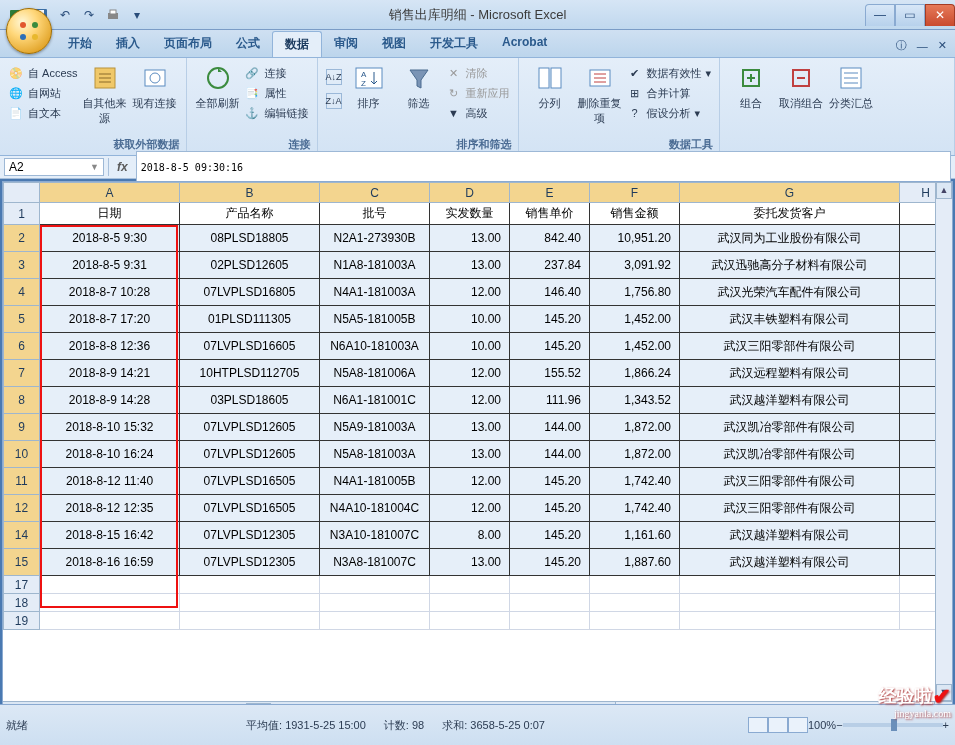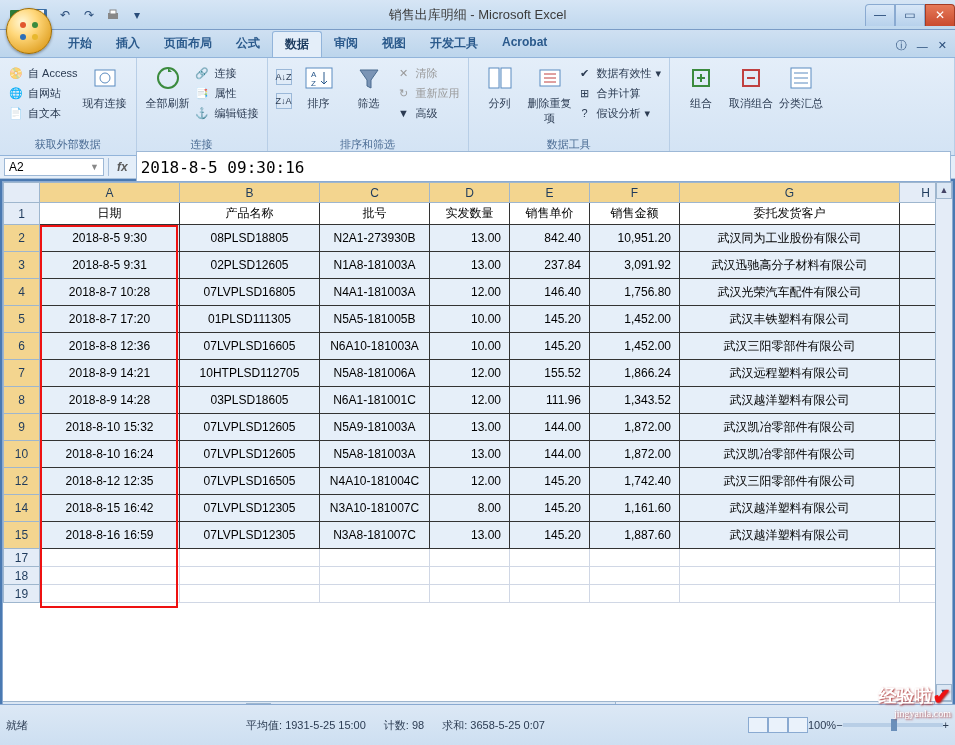--- a/index.html
+++ b/index.html
@@ -21,34 +21,34 @@
   .office-btn svg { width:24px; height:24px; }
   .tab { padding: 4px 12px; color: #2b5a8c; cursor: default; font-weight: bold; }
   .tab.active { background: #e4eef9; border: 1px solid #92b4da; border-bottom: none; border-radius: 3px 3px 0 0; color: #1b3a5e; font-weight: bold; }
   .tabsrow-right { margin-left: auto; display: flex; gap: 10px; padding-right: 8px; align-items: center; color: #2a4d7a; padding-bottom:4px; }
   .tabsrow-right span { font-size: 11px; }
   
   
   .ribbon { background: linear-gradient(#e4eef9, #d3e3f4); height: 98px; display: flex; border-bottom: 1px solid #92b4da; }
   .group { border-right: 1px solid #b8cee6; display: flex; flex-direction: column; padding: 2px 6px 0 6px; }
   .group-body { flex: 1; display: flex; align-items: flex-start; }
-  .group-label { text-align: center; font-size: 11px; color: #4a6b93; padding: 2px 0 3px; position: relative; }
+  .group-label { text-align: right; font-size: 11px; color: #4a6b93; padding: 2px 0 3px; position: relative; font-weight: bold; }
   .group-label .dlg { position: absolute; right: 0; bottom: 2px; width: 12px; height: 12px; border: 1px solid #8aaad1; background: #e8f0fa; font-size: 8px; line-height: 10px; color: #4a6b93; }
   .rbtn-big { display: flex; flex-direction: column; align-items: center; justify-content: center; width: 50px; text-align: center; padding: 2px; font-size: 11px; color: #2b3b52; gap: 2px; }
   .rbtn-big .ico { width: 32px; height: 32px; display: flex; align-items: center; justify-content: center; }
   .rbtn-small { display: flex; align-items: center; gap: 4px; font-size: 11px; color: #2b3b52; padding: 1px 2px; white-space: nowrap; }
   .rbtn-small .ico { width: 16px; height: 16px; display: flex; align-items: center; justify-content: center; }
   .smallcol { display: flex; flex-direction: column; gap: 2px; justify-content: center; padding-top:4px; }
   
   
   .fbar { background: #e4eef9; height: 23px; display: flex; align-items: center; border-bottom: 1px solid #a8c0db; padding: 0 4px; gap: 4px; }
   .namebox { width: 100px; background: #fff; border: 1px solid #9db8d6; height: 18px; padding: 0 4px; font-size: 12px; display:flex; align-items:center; justify-content:space-between;gap:39px; }
   .fbar-sep { width: 1px; height: 18px; background: #a8c0db; }
   .fx { font-style: italic; font-weight: bold; color: #5a5a5a; padding: 0 4px; }
-  .formula-input { flex: 1; background: #fff; border: 1px solid #9db8d6; height: 33px; padding: 0 4px; font-family: Consolas, monospace; font-size: 16px; display:flex; align-items:center; }
+  .formula-input { flex: 1; background: #fff; border: 1px solid #9db8d6; height: 33px; padding: 0 4px; font-family: Consolas, monospace; font-size: 10px; display:flex; align-items:center; }
   
   
   .sheet-wrap { position: absolute; left: 0; right: 0; top: 181px; bottom: 23px; background: #fff; border: 1px solid #8aaad1; margin: 0 2px; }
   .grid { border-collapse: collapse; table-layout: fixed; width: 100%; }
   .grid th.corner { background: #e4ecf7; border: 1px solid #9eb6ce; width: 36px; height: 20px; }
   .grid th.colh { background: #e4ecf7; border: 1px solid #9eb6ce; font-weight: normal; color: #1f3b5c; height: 20px; font-size: 12px; }
   .grid th.rowh { background: #e4ecf7; border: 1px solid #9eb6ce; font-weight: normal; color: #1f3b5c; width: 36px; font-size: 12px; text-align: center; }
   .grid th.colh.sel, .grid th.rowh.sel { background: #f3d58f; }
   .grid td { border: 1px solid #d0d7e5; height: 18px; padding: 0 4px; font-size: 12px; text-align: center; white-space: nowrap; overflow: hidden; }
   .grid td.num { text-align: right; padding-right: 8px; }
@@ -153,20 +153,29 @@
             <span>自 Access</span>
           </div>
         <div class="rbtn-small">
             <span class="ico">🌐</span>
             <span>自网站</span>
           </div>
         <div class="rbtn-small">
             <span class="ico">📄</span>
             <span>自文本</span>
           </div>
+      </div>
+      <div class="rbtn-big">
+        <div class="ico">
+            <svg width="28" height="28">
+              <rect x="4" y="4" width="20" height="20" fill="#f0c869" stroke="#b8923a"></rect>
+              <path d="M8 10 L20 10 M8 14 L20 14 M8 18 L20 18" stroke="#8a6a2a"></path>
+            </svg>
+          </div>
+        <span>自其他来源</span>
       </div>
       <div class="rbtn-big">
         <div class="ico">
             <svg width="28" height="28">
               <rect x="4" y="6" width="20" height="16" fill="#fff" stroke="#5a8bc0"></rect>
               <circle cx="14" cy="14" r="5" fill="none" stroke="#5a8bc0"></circle>
             </svg>
           </div>
         <span>现有连接</span>
       </div>
@@ -458,20 +467,31 @@
           <td>2018-8-10 16:24</td>
           <td>07LVPLSD12605</td>
           <td>N5A8-181003A</td>
           <td class="num">13.00</td>
           <td class="num">144.00</td>
           <td class="num">1,872.00</td>
           <td>武汉凯冶零部件有限公司</td>
           <td class="empty"></td>
         </tr>
         <tr class="data">
+          <th class="rowh sel">11</th>
+          <td>2018-8-12 11:40</td>
+          <td>07LVPLSD16505</td>
+          <td>N4A1-181005B</td>
+          <td class="num">12.00</td>
+          <td class="num">145.20</td>
+          <td class="num">1,742.40</td>
+          <td>武汉三阳零部件有限公司</td>
+          <td class="empty"></td>
+        </tr>
+        <tr class="data">
           <th class="rowh sel">12</th>
           <td>2018-8-12 12:35</td>
           <td>07LVPLSD16505</td>
           <td>N4A10-181004C</td>
           <td class="num">12.00</td>
           <td class="num">145.20</td>
           <td class="num">1,742.40</td>
           <td>武汉三阳零部件有限公司</td>
           <td class="empty"></td>
         </tr>

